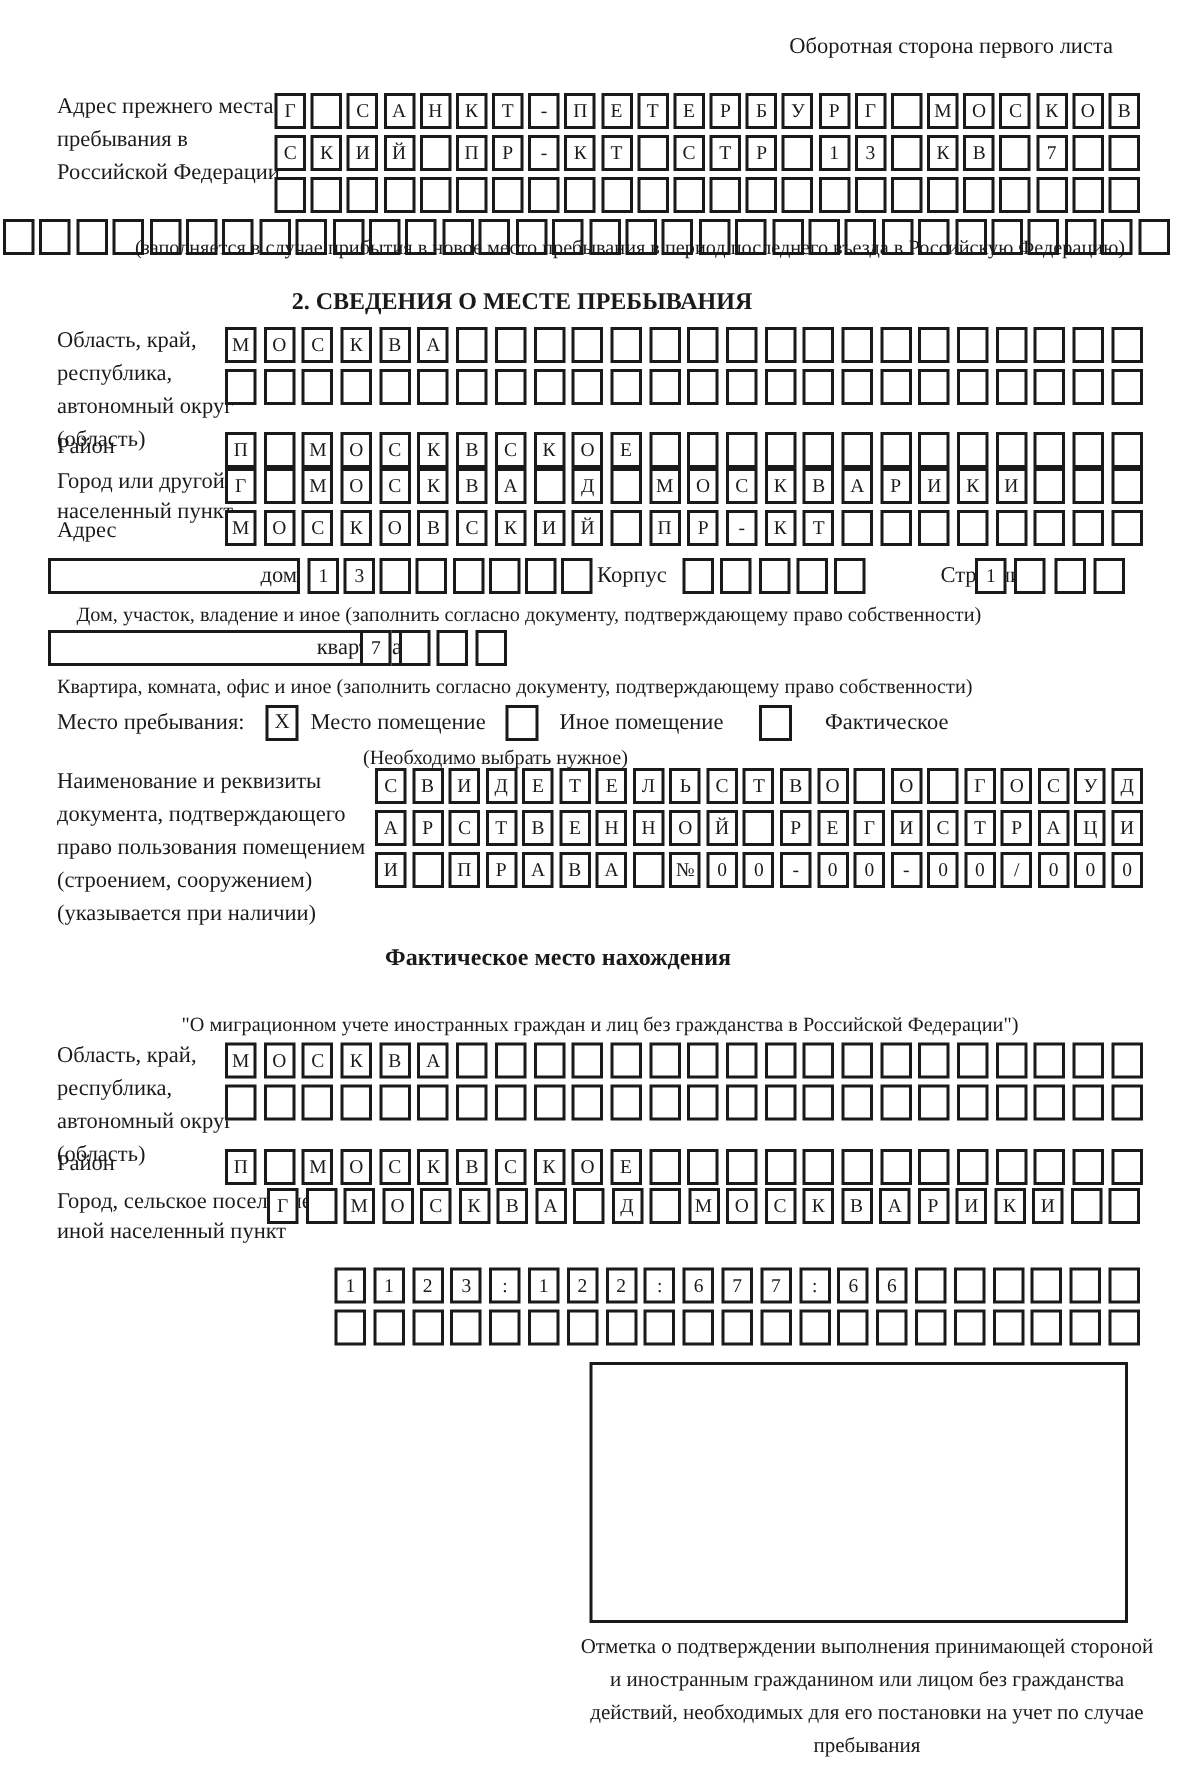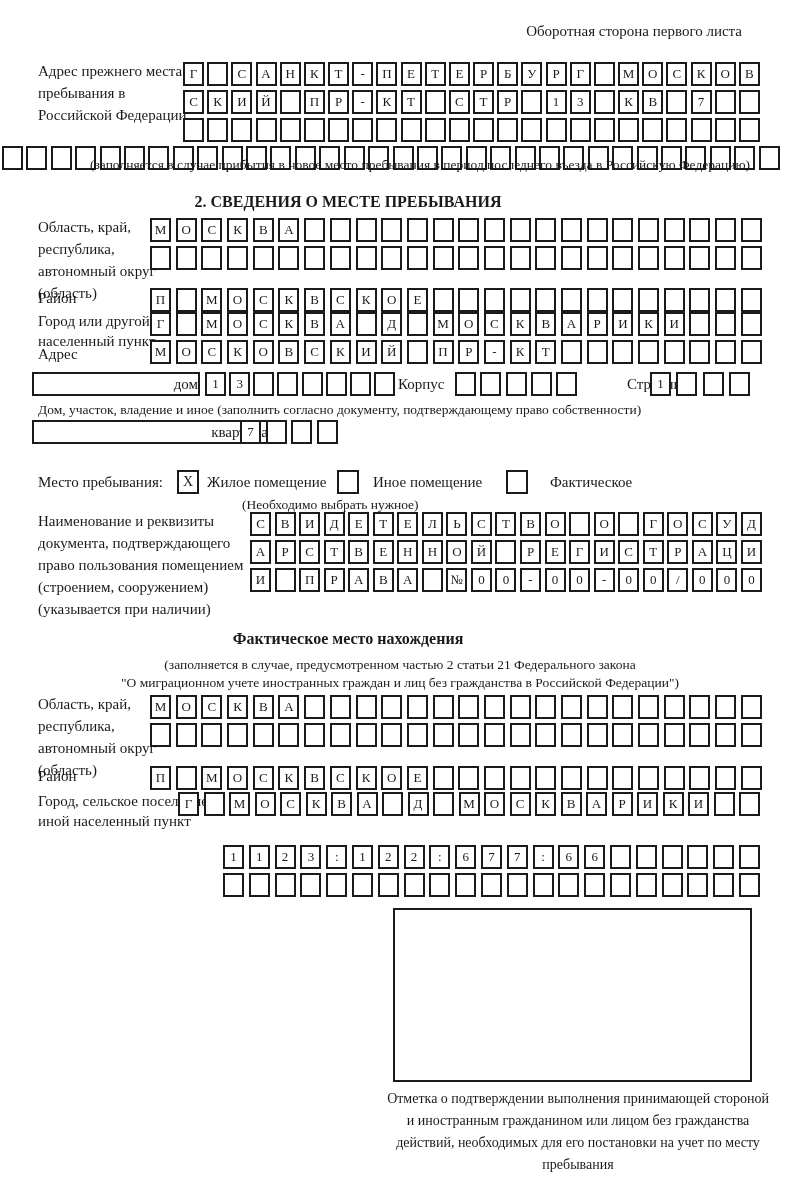--- a/index.html
+++ b/index.html
@@ -303,35 +303,36 @@
       <span class="cell"></span>
       <span class="cell"></span>
     </div>
   <div class="abs label" style="left:582px;top:373px;margin-left:45px;">Строение</div>
   <div class="abs cells" style="left:650px;top:372px;width:100px;">
       <span class="cell">1</span>
       <span class="cell"></span>
       <span class="cell"></span>
       <span class="cell"></span>
     </div>
-  <div class="abs caption" style="left:38px;top:401px;">Дом, участок, владение и иное (заполнить согласно документу, подтверждающему право собственности)</div>
+  <div class="abs caption" style="left:51px;top:401px;">Дом, участок, владение и иное (заполнить согласно документу, подтверждающему право собственности)</div>
 
   <div class="abs widebox" style="left:32px;top:420px;width:238px;">
     <span>квартира</span>
   </div>
   <div class="abs cells" style="left:240px;top:420px;width:98px;">
       <span class="cell">7</span>
       <span class="cell"></span>
       <span class="cell"></span>
       <span class="cell"></span>
     </div>
+  <div class="abs caption" style="left:38px;top:449px;">Квартира, комната, офис и иное (заполнить согласно документу, подтверждающему право собственности)</div>
 
   <div class="abs label" style="left:38px;top:471px;">Место пребывания:</div>
   <div class="abs checkbox" style="left:177px;top:470px;">X</div>
-  <div class="abs label" style="left:207px;top:471px;">Жилое помещение</div>
+  <div class="abs label" style="left:207px;top:471px;">Место помещение</div>
   <div class="abs checkbox" style="left:337px;top:470px;"></div>
   <div class="abs label" style="left:373px;top:471px;">Иное помещение</div>
   <div class="abs checkbox" style="left:506px;top:470px;"></div>
   <div class="abs label" style="left:550px;top:471px;">Фактическое</div>
   <div class="abs caption" style="left:242px;top:496px;">(Необходимо выбрать нужное)</div>
 
   <div class="abs label" style="left:38px;top:510px;width:210px;">Наименование и реквизиты документа, подтверждающего право пользования помещением (строением, сооружением) (указывается при наличии)</div>
   <div class="abs cells" style="left:250px;top:512px;width:512px;">
       <span class="cell">С</span>
       <span class="cell">В</span>
@@ -395,22 +396,21 @@
       <span class="cell">0</span>
       <span class="cell">-</span>
       <span class="cell">0</span>
       <span class="cell">0</span>
       <span class="cell">/</span>
       <span class="cell">0</span>
       <span class="cell">0</span>
       <span class="cell">0</span>
     </div>
 
-  <div class="abs heading" style="top:630px;">Фактическое место нахождения</div>
-  <div class="abs caption center" style="top:656px;">(заполняется в случае, предусмотренном частью 2 статьи 21 Федерального закона</div>
+  <div class="abs heading" style="top:630px;padding-left:24px;">Фактическое место нахождения</div>
   <div class="abs caption center" style="top:674px;">"О миграционном учете иностранных граждан и лиц без гражданства в Российской Федерации")</div>
 
   <div class="abs label" style="left:38px;top:693px;width:140px;">Область, край, республика, автономный округ (область)</div>
   <div class="abs cells" style="left:150px;top:695px;width:612px;">
       <span class="cell">М</span>
       <span class="cell">О</span>
       <span class="cell">С</span>
       <span class="cell">К</span>
       <span class="cell">В</span>
       <span class="cell">А</span>
@@ -556,15 +556,15 @@
       <span class="cell"></span>
       <span class="cell"></span>
       <span class="cell"></span>
       <span class="cell"></span>
       <span class="cell"></span>
       <span class="cell"></span>
       <span class="cell"></span>
     </div>
 
   <div class="abs stampbox" style="left:393px;top:908px;width:359px;height:174px;"></div>
-  <div class="abs caption" style="left:382px;top:1088px;width:392px;text-align:center;font-size:14px;line-height:22px;">Отметка о подтверждении выполнения принимающей стороной и иностранным гражданином или лицом без гражданства действий, необходимых для его постановки на учет по месту пребывания</div>
+  <div class="abs caption" style="left:382px;top:1088px;width:392px;text-align:center;font-size:14px;line-height:22px;">Отметка о подтверждении выполнения принимающей стороной и иностранным гражданином или лицом без гражданства действий, необходимых для его постановки на учет по случае пребывания</div>
 
 </div>
 
 </body></html>

